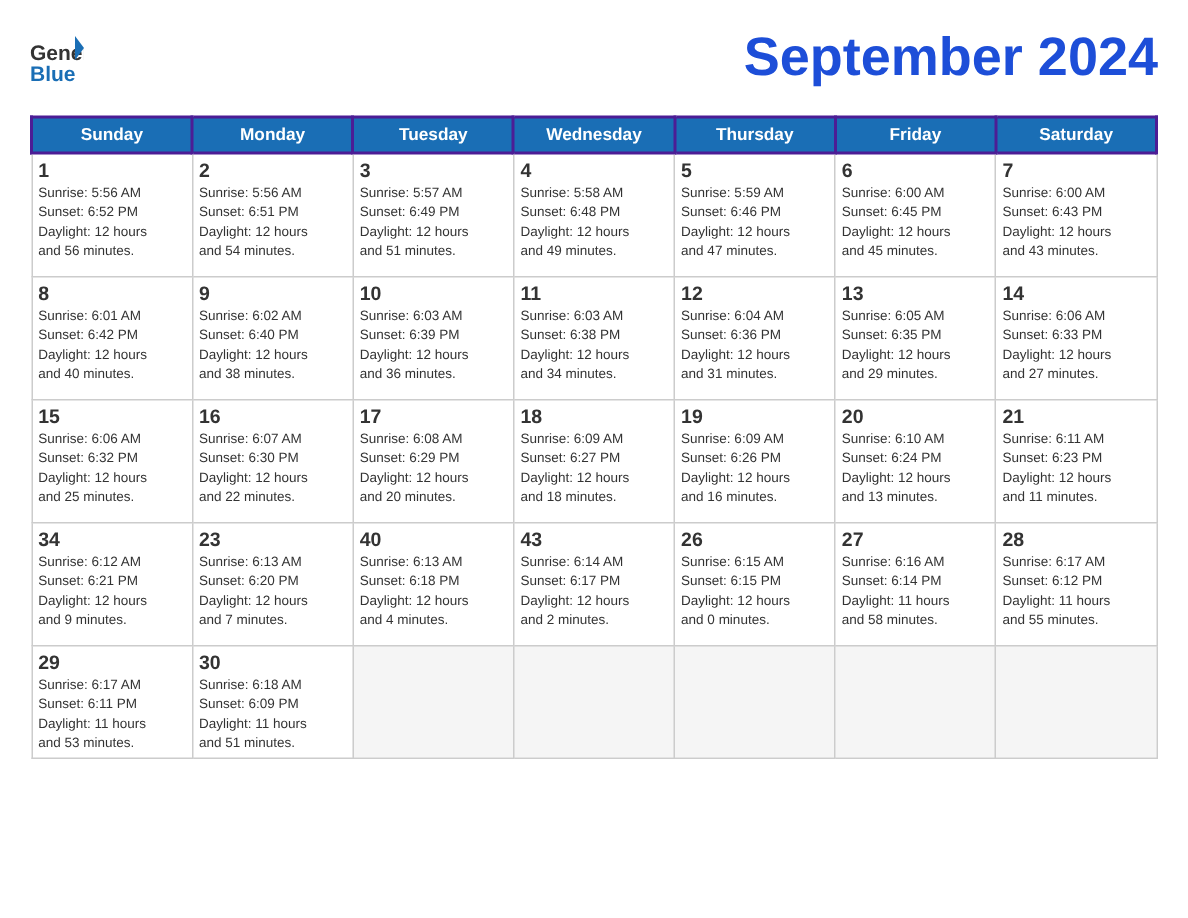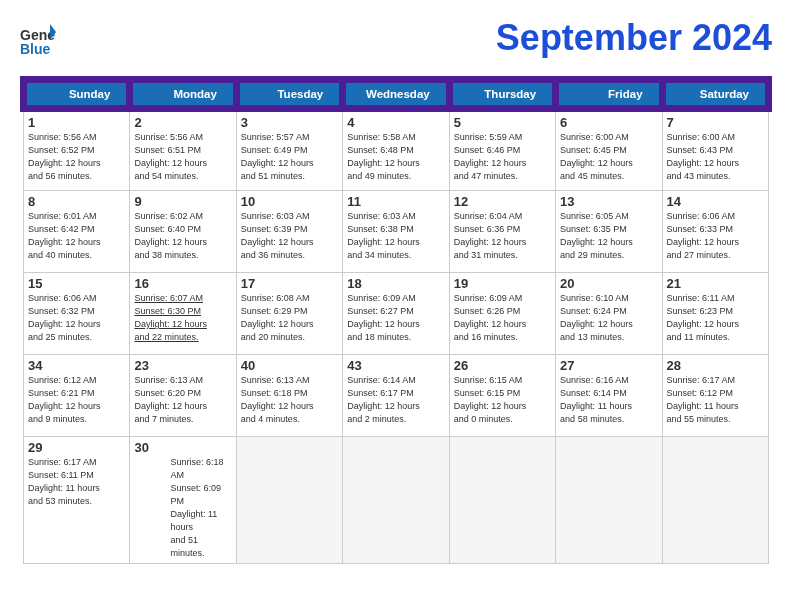--- a/index.html
+++ b/index.html
@@ -44,22 +44,22 @@
       width: 100%;
       border-collapse: collapse;
       table-layout: fixed;
     }
     .calendar-table th {
       background-color: #1a6eb5;
       color: #fff;
       font-size: 11.5px;
       font-weight: bold;
       padding: 5px 16px;
-      text-align: right;
-      border: 7px solid #4c1d95;
+      text-align: center;
+      border: 2px solid #4c1d95;
     }
     .calendar-table td {
       border: 1px solid #ccc;
       vertical-align: top;
       padding: 3px 4px;
       height: 82px;
       font-size: 9.2px;
       color: #333;
       background: #fff;
     }
@@ -219,21 +219,21 @@
         <tr>
           <td>
             <span class="day-num">15</span>
             <div class="day-info" style="white-space: pre-line;">Sunrise: 6:06 AM
 Sunset: 6:32 PM
 Daylight: 12 hours
 and 25 minutes.</div>
           </td>
           <td>
             <span class="day-num">16</span>
-            <div class="day-info" style="white-space: pre-line; text-decoration: underline;">Sunrise: 6:07 AM
+            <div class="day-info" style="white-space: pre-line;">Sunrise: 6:07 AM
 Sunset: 6:30 PM
 Daylight: 12 hours
 and 22 minutes.</div>
           </td>
           <td>
             <span class="day-num">17</span>
             <div class="day-info" style="white-space: pre-line;">Sunrise: 6:08 AM
 Sunset: 6:29 PM
 Daylight: 12 hours
 and 20 minutes.</div>
@@ -321,21 +321,21 @@
         <tr class="last-row">
           <td>
             <span class="day-num">29</span>
             <div class="day-info" style="white-space: pre-line;">Sunrise: 6:17 AM
 Sunset: 6:11 PM
 Daylight: 11 hours
 and 53 minutes.</div>
           </td>
           <td>
             <span class="day-num">30</span>
-            <div class="day-info" style="white-space: pre-line; margin-left: 36px;">Sunrise: 6:18 AM
+            <div class="day-info" style="white-space: pre-line;">Sunrise: 6:18 AM
 Sunset: 6:09 PM
 Daylight: 11 hours
 and 51 minutes.</div>
           </td>
           <td class="empty"></td>
           <td class="empty"></td>
           <td class="empty"></td>
           <td class="empty"></td>
           <td class="empty"></td>
         </tr>

